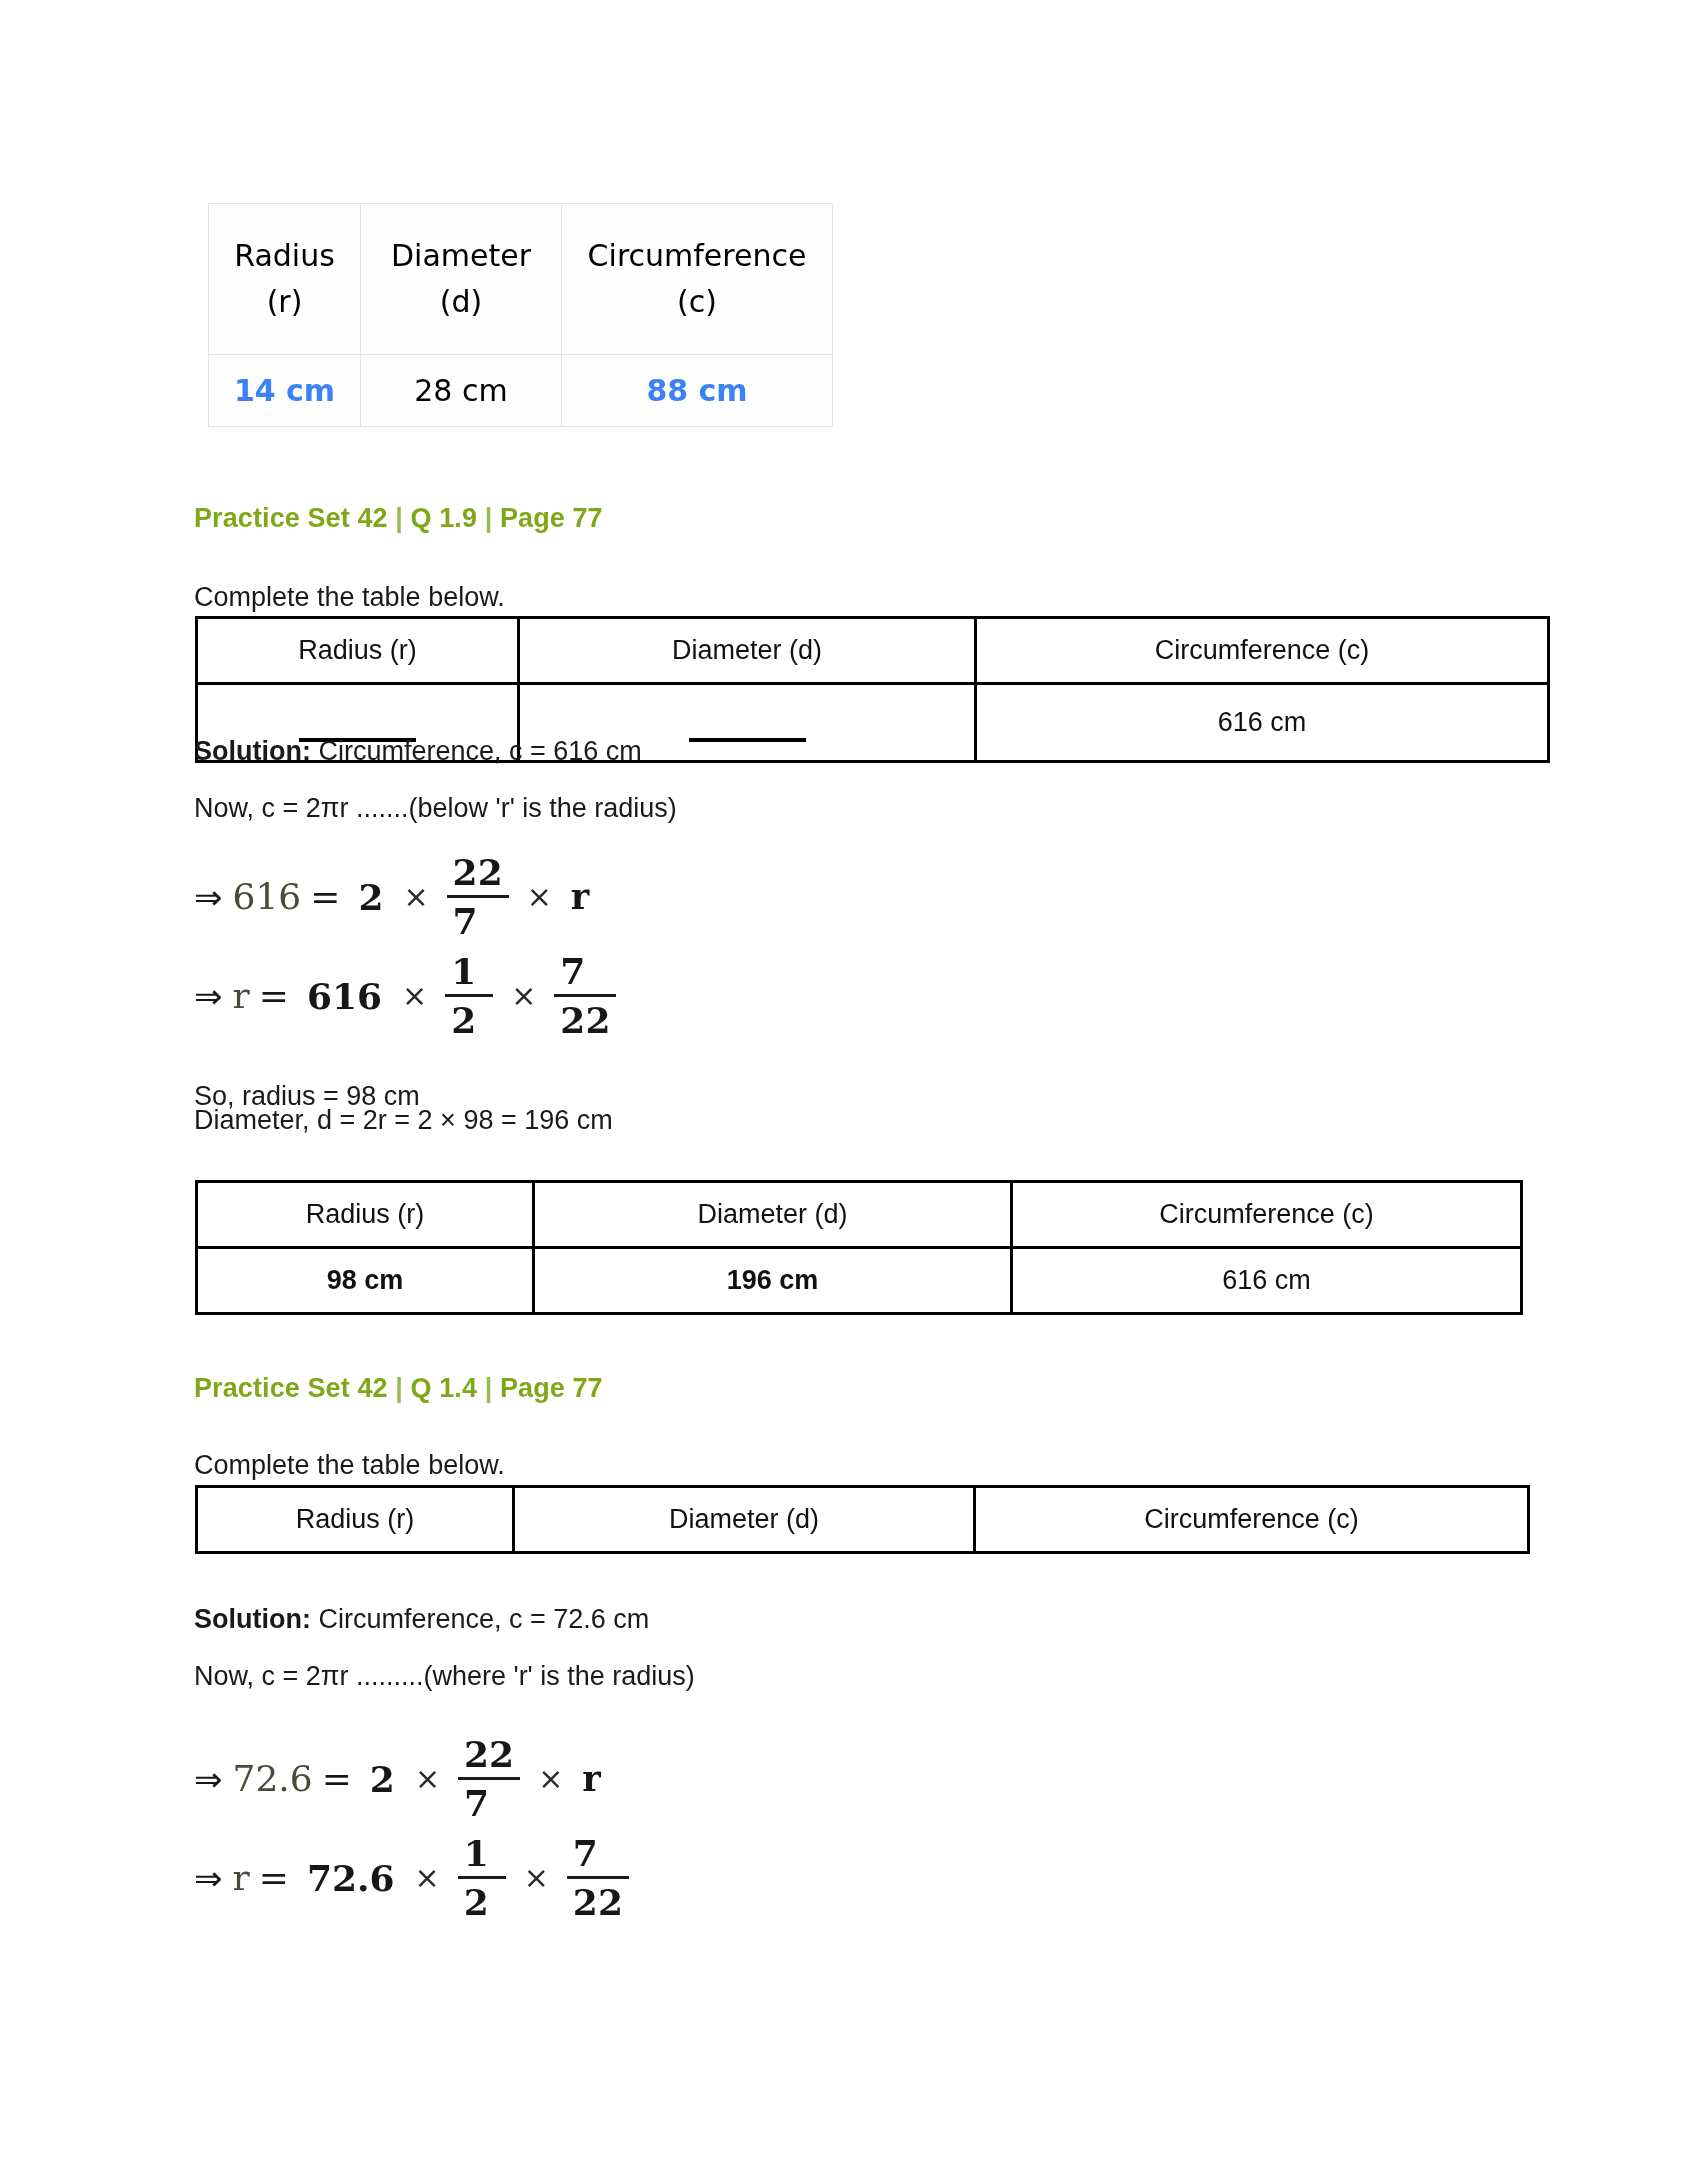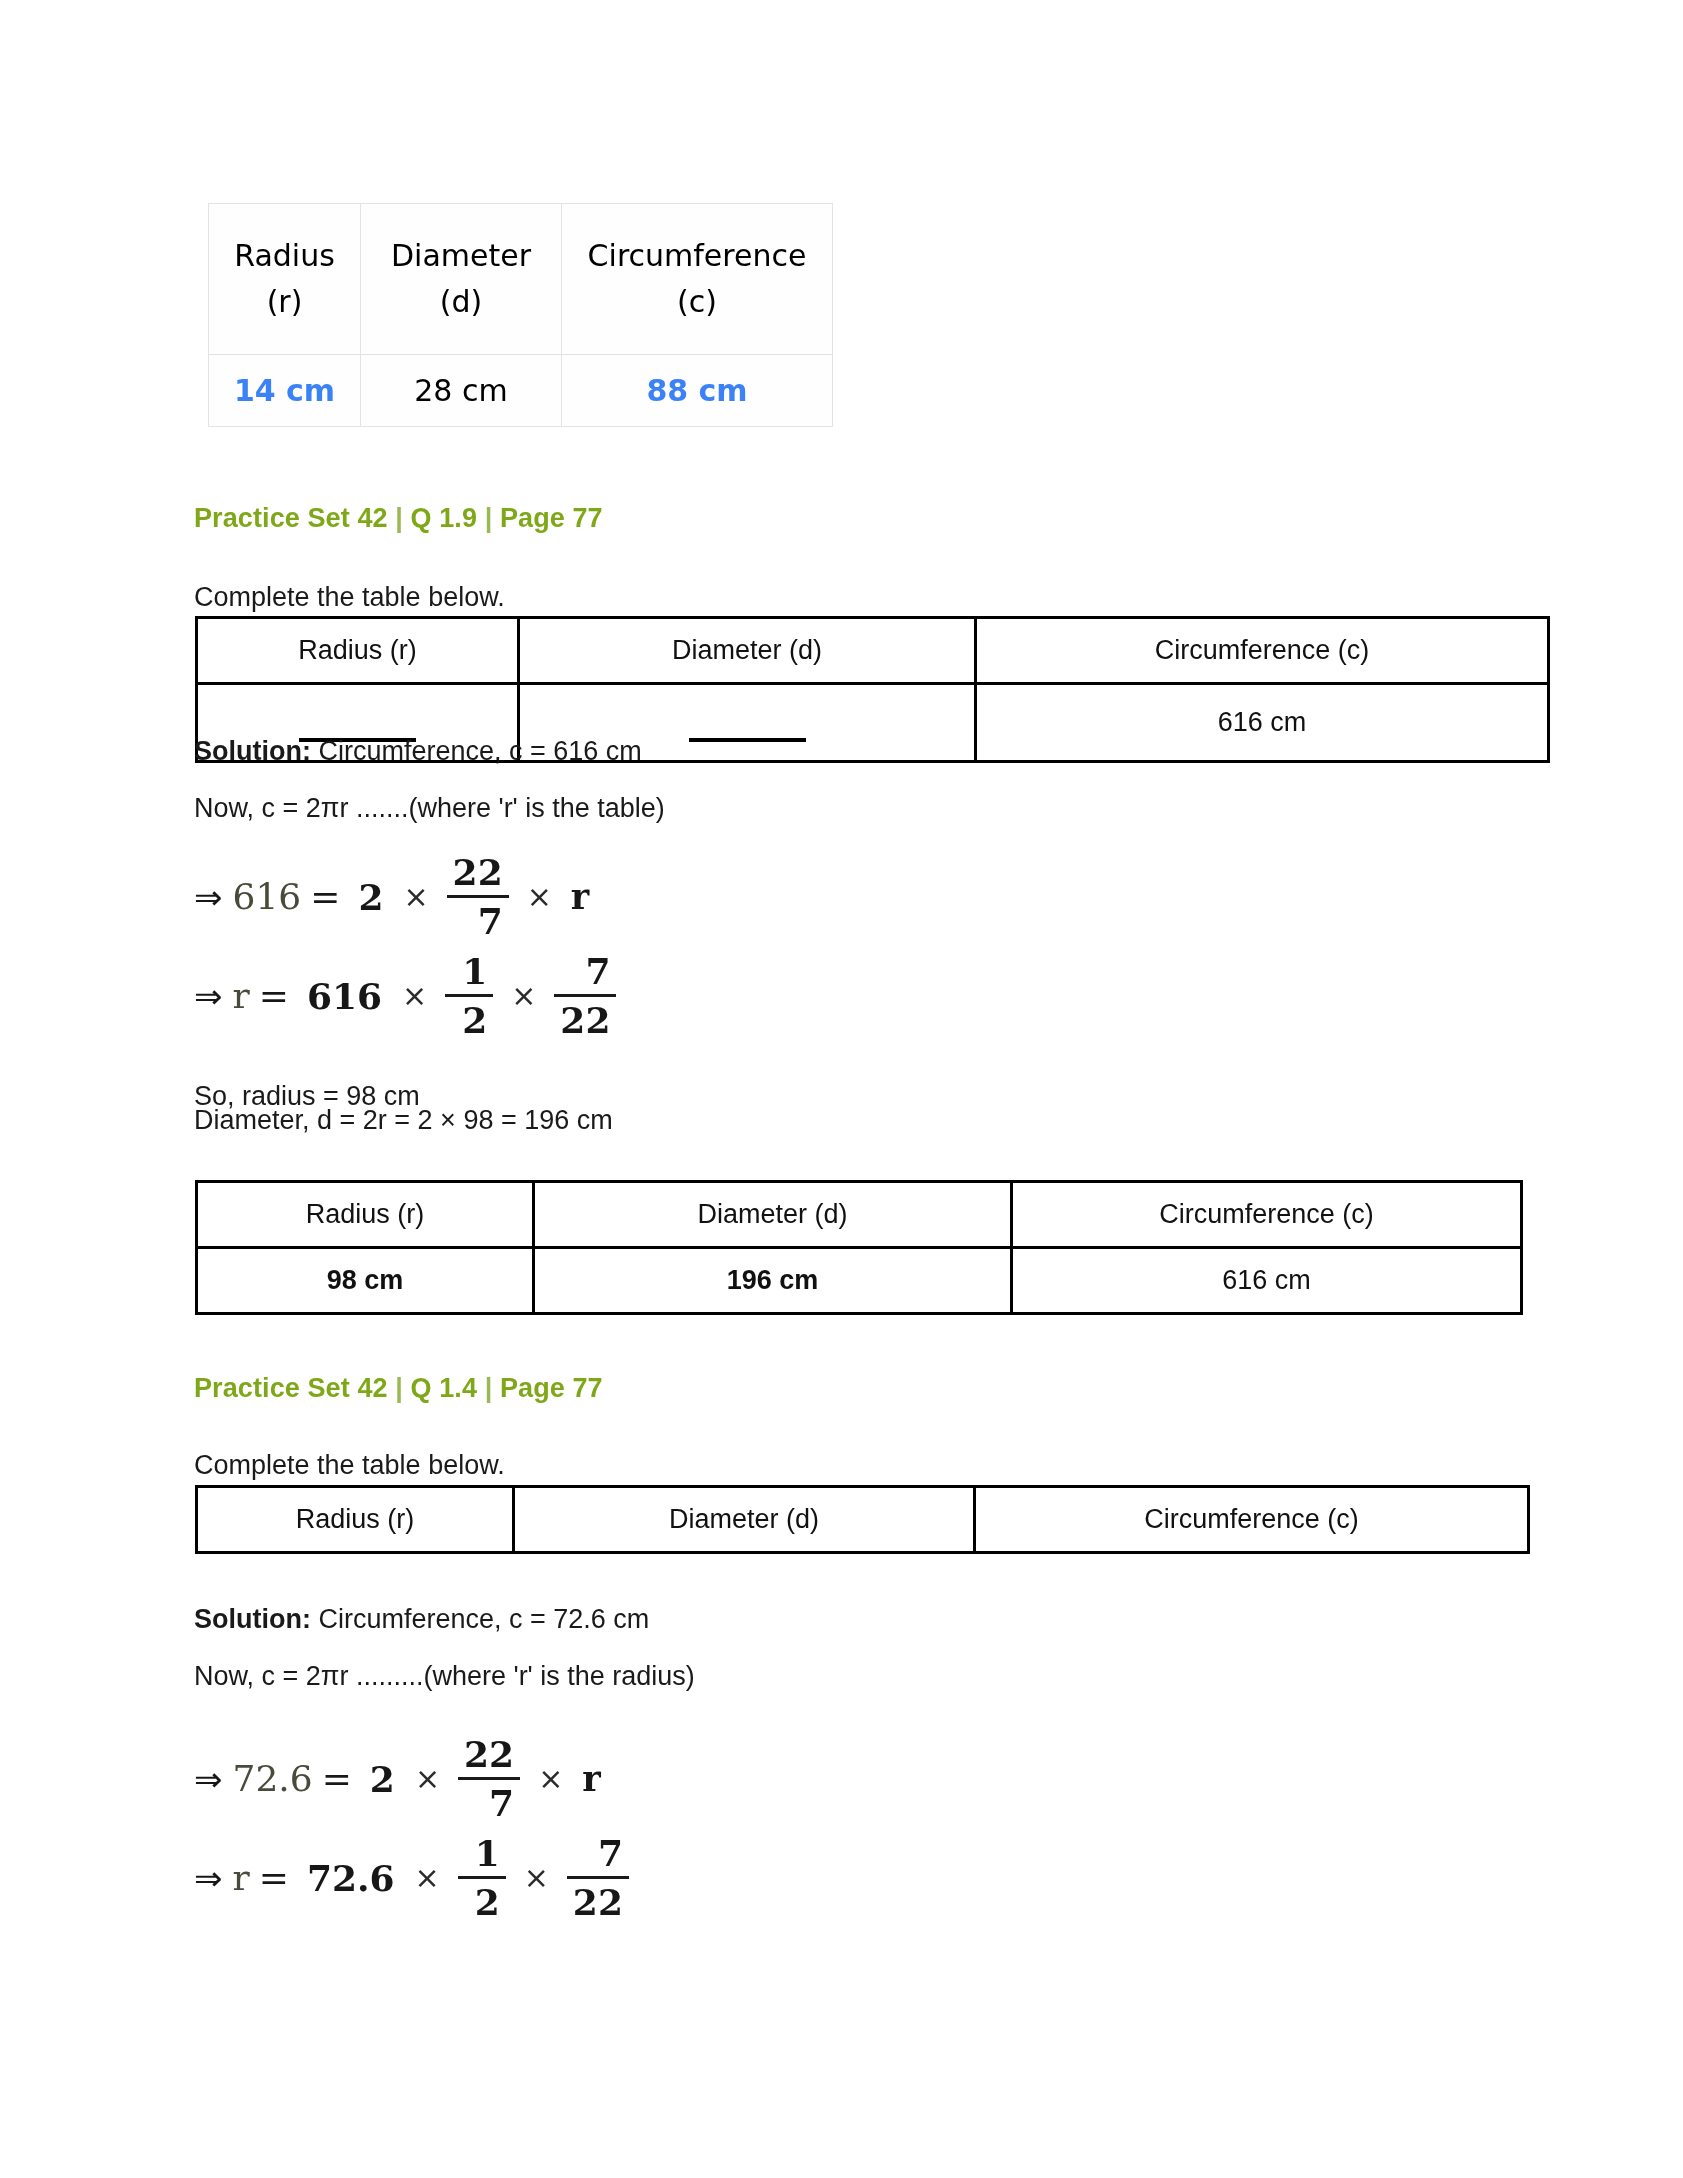--- a/index.html
+++ b/index.html
@@ -134,21 +134,21 @@
   .mline .tok.big { font-weight: 700; }
   .mline .times {
     font-size: 30px;
     margin: 0 11px;
     font-family: "DejaVu Sans", sans-serif;
     color: #2b2b2b;
   }
   .frac {
     display: inline-flex;
     flex-direction: column;
-    align-items: flex-end;
+    align-items: flex-start;
     margin: 0 7px;
     line-height: 1.0;
   }
   .frac .num, .frac .den {
     font-size: 36px;
     font-weight: 700;
     padding: 1px 6px;
   }
   .frac .bar {
     width: 100%;
@@ -225,21 +225,21 @@
       <td>616 cm</td>
     </tr>
   </tbody>
       </table>
 
   <div class="para" style="top:733px;">
     <b>Solution:</b>
     <span>Circumference, c = 616 cm</span>
   </div>
 
-  <div class="para" style="top:790px;">Now, c = 2πr .......(where 'r' is the table)</div>
+  <div class="para" style="top:790px;">Now, c = 2πr .......(below 'r' is the radius)</div>
 
   <div class="math" style="top:853px;">
     <div class="mline">
       <span class="arrow">⇒</span>
       <span class="lhs">616</span>
       <span class="tok">=</span>
       <span class="tok big">2</span>
       <span class="times">×</span>
       <span class="frac">
         <span class="num">22</span>

